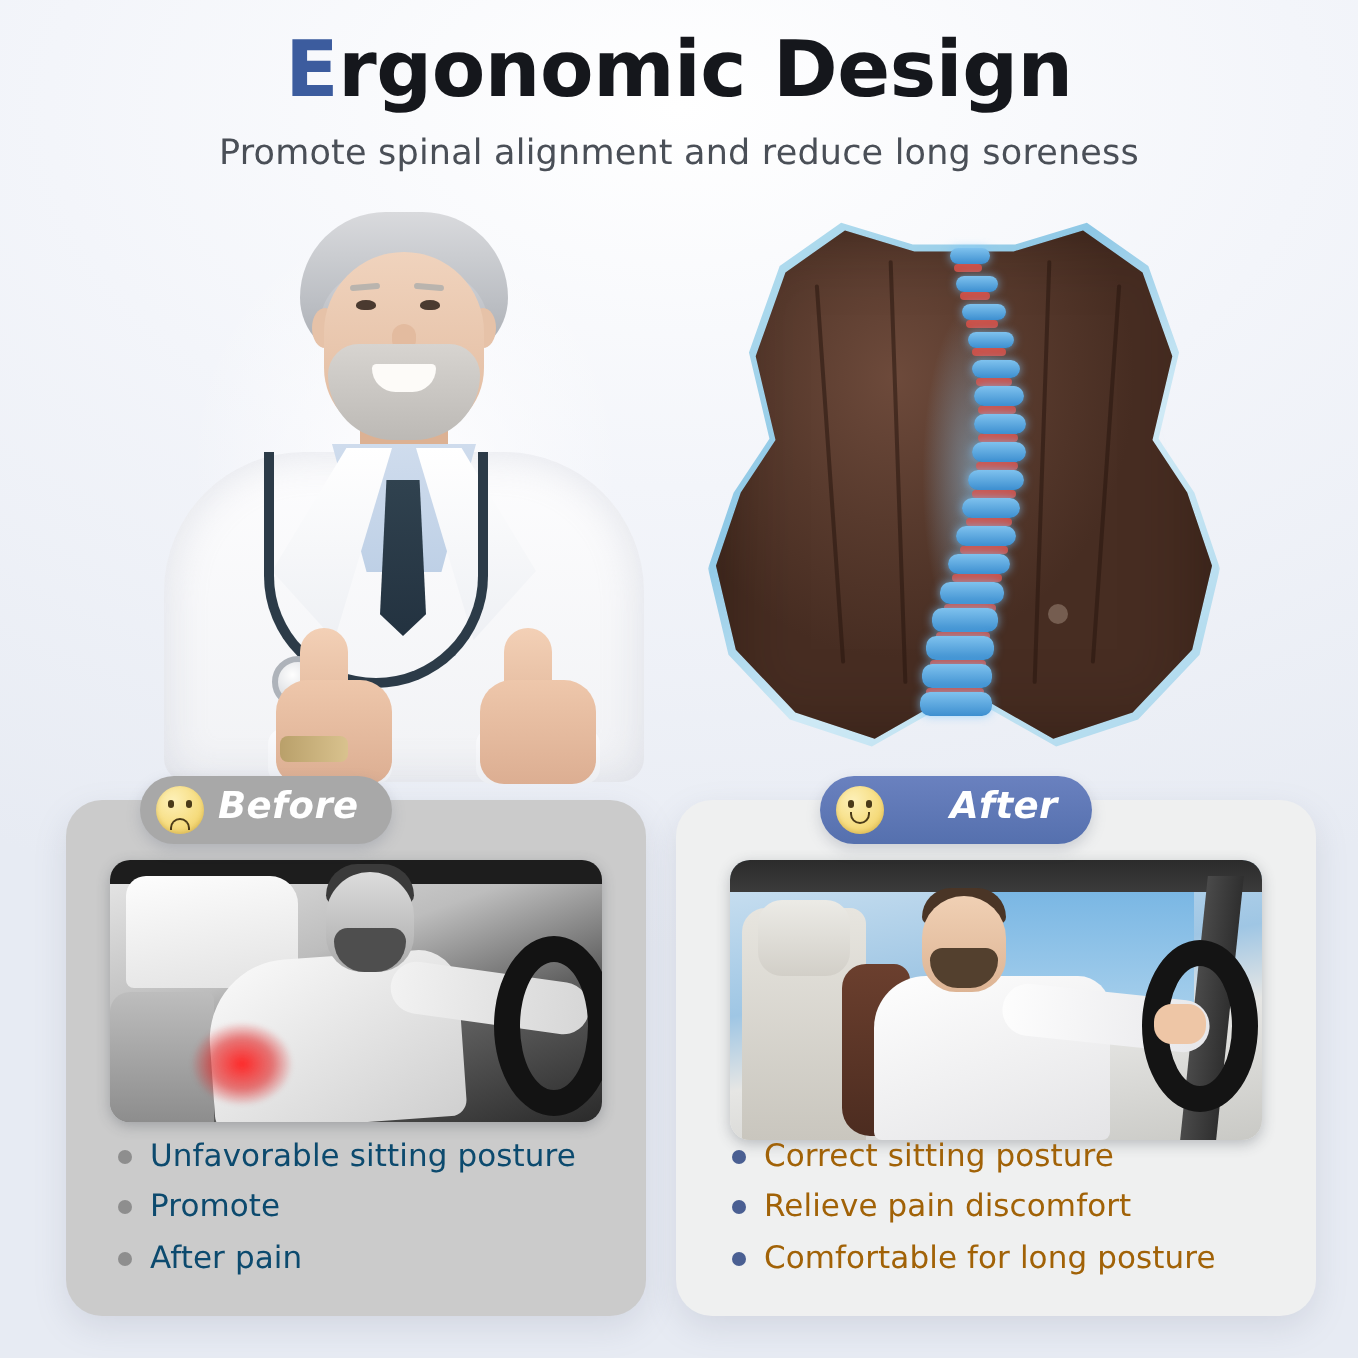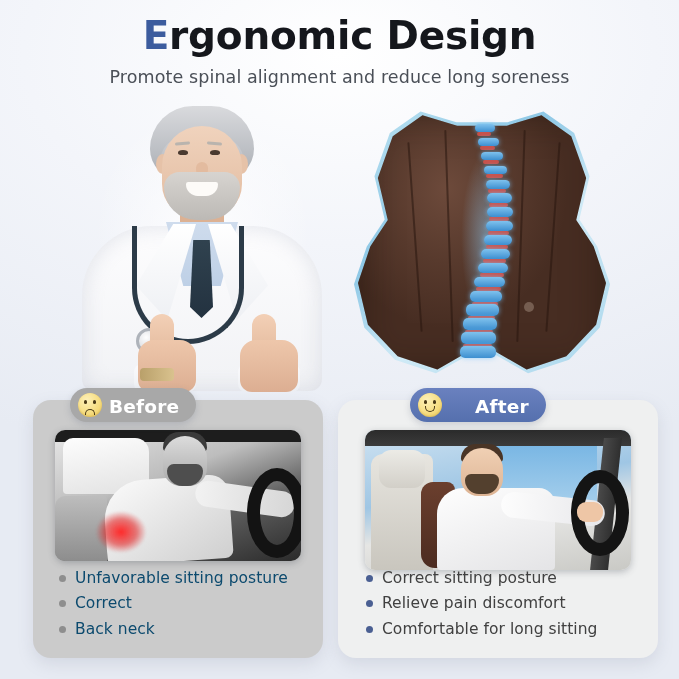--- a/index.html
+++ b/index.html
@@ -133,23 +133,23 @@
   
   .cards { position:absolute; left:0; top:396px; width:679px; height:266px; }
 
   .card { position:absolute; top:4px; border-radius:18px;
     box-shadow:0 6px 16px rgba(120,130,150,.18); }
   .card.before { left:33px; width:290px; height:258px;
     background:#cbcbcb; }
   .card.after  { left:338px; width:320px; height:258px;
     background:#eff0f0; }
 
-  .badge { position:absolute; top:-12px; display:flex; align-items:flex-end;
+  .badge { position:absolute; top:-12px; display:flex; align-items:flex-start;
     gap:7px; padding:5px 17px 5px 8px; border-radius:18px; z-index:9;
-    box-shadow:0 3px 7px rgba(110,118,135,.28); }
+    box-shadow:0 3px 7px rgba(110,118,135,.28);font-style:italic; }
   .badge.before { left:37px; background:#a8a8a8; }
   .badge.after  { left:72px; background:linear-gradient(180deg,#6a81bf 0%,#5570ae 100%);gap:33px; }
   .badge-label { color:#ffffff; font-size:18.5px; font-weight:700; letter-spacing:.2px;
     font-family:"DejaVu Sans","Liberation Sans",sans-serif; }
   .emoji { width:24px; height:24px; border-radius:50%; position:relative;
     background:radial-gradient(circle at 36% 30%, #fdf0b8 0%, #f6dc7e 60%, #ecc95d 100%);
     box-shadow:inset 0 -1px 2px rgba(180,140,40,.35); flex:0 0 auto;}
   .emoji .e-eye { position:absolute; top:7px; width:3px; height:4px;
     background:#4a3a18; border-radius:2px; }
   .emoji .e-eye.l{ left:6px;} .emoji .e-eye.r{ left:15px;}
@@ -220,21 +220,21 @@
 
   .bullets { position:absolute; left:26px; bottom:14px; }
   .card.after .bullets { left:28px; }
   .bullet-row { display:flex; align-items:baseline; gap:9px; margin-bottom:4px; }
   .dot { width:7px; height:7px; border-radius:50%; flex:0 0 auto; position:relative; top:-1px; }
   .card.before .dot { background:#8e8e8e; }
   .card.after  .dot { background:#4a5f92; }
   .bullet-text { font-size:15.5px; line-height:1.38; letter-spacing:.05px;
     font-family:"DejaVu Sans","Liberation Sans",sans-serif; }
   .card.before .bullet-text { color:#0c4a6e; }
-  .card.after  .bullet-text { color:#404040; }
+  .card.after  .bullet-text { color:#a16207; }
 </style>
 </head>
 <body>
 
 <div class="page">
 
   <div class="header">
     <div class="title"><span class="accent">E</span><span>rgonomic Design</span></div>
     <div class="subtitle">Promote spinal alignment and reduce long soreness</div>
   </div>
@@ -351,25 +351,25 @@
         </div>
       </div>
 
       <div class="bullets">
         <div class="bullet-row">
           <span class="dot"></span>
           <span class="bullet-text">Unfavorable sitting posture</span>
         </div>
         <div class="bullet-row">
           <span class="dot"></span>
-          <span class="bullet-text">Correct</span>
-        </div>
-        <div class="bullet-row">
-          <span class="dot"></span>
-          <span class="bullet-text">Back neck</span>
+          <span class="bullet-text">Promote</span>
+        </div>
+        <div class="bullet-row">
+          <span class="dot"></span>
+          <span class="bullet-text">After pain</span>
         </div>
       </div>
     </div>
 
     <div class="card after">
       <div class="badge after">
         <span class="emoji">
           <span class="e-eye l"></span>
             <span class="e-eye r"></span>
             <span class="e-mouth"></span>
@@ -399,19 +399,19 @@
         <div class="bullet-row">
           <span class="dot"></span>
           <span class="bullet-text">Correct sitting posture</span>
         </div>
         <div class="bullet-row">
           <span class="dot"></span>
           <span class="bullet-text">Relieve pain discomfort</span>
         </div>
         <div class="bullet-row">
           <span class="dot"></span>
-          <span class="bullet-text">Comfortable for long sitting</span>
+          <span class="bullet-text">Comfortable for long posture</span>
         </div>
       </div>
     </div>
 
   </div>
 </div>
 
 </body></html>

